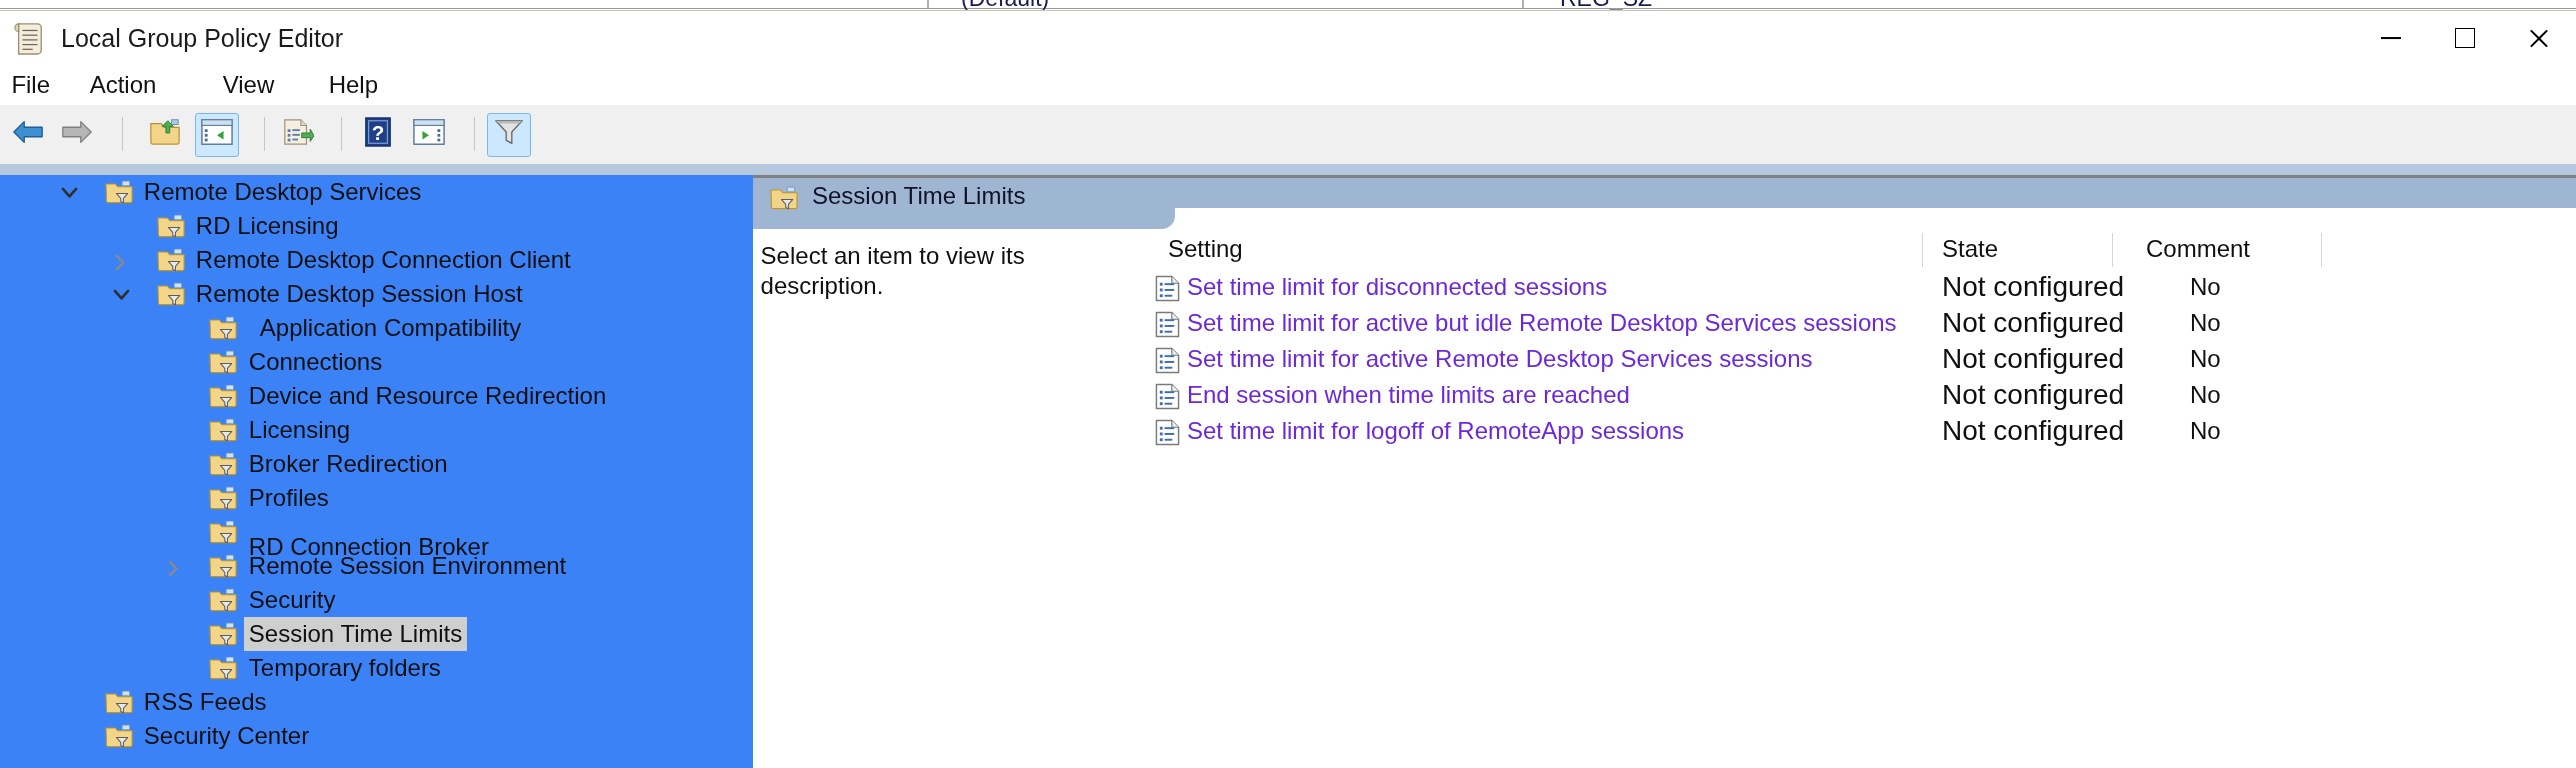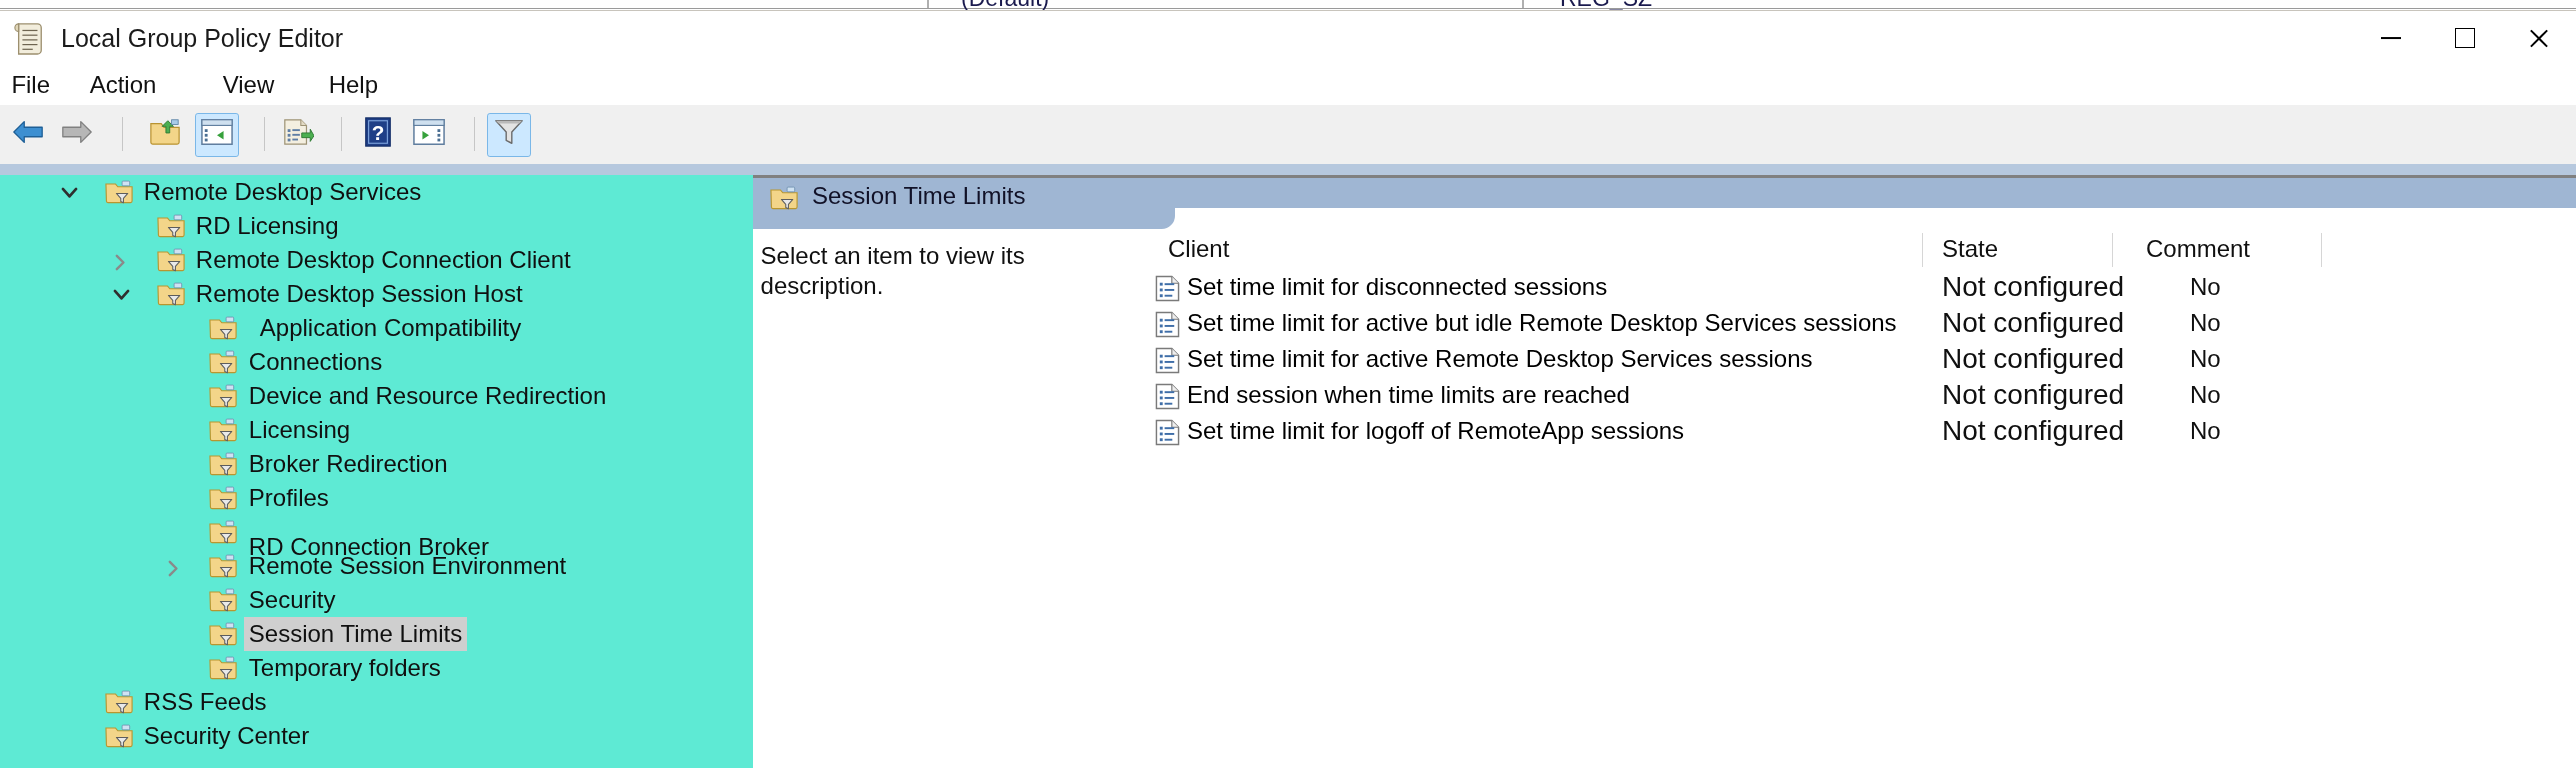--- a/index.html
+++ b/index.html
@@ -170,21 +170,21 @@
     left: 0; top: 0;
     width: 2576px; height: 11.4px;
     background: #b6c8de;
   }
 
   
   .tree-pane {
     position: absolute;
     left: 0; top: 11.4px;
     width: 809px; height: 594px;
-    background: #5eead4;
+    background: #3b82f6;
     border-right: 1.9px solid #8a8a8a;
     box-sizing: border-box;
     overflow: hidden;
   }
   .tree-list {
     position: absolute;
     left: 0; top: 0;
     width: 712px;
   }
   .tree-row {
@@ -339,21 +339,21 @@
     position: absolute;
     left: 3.8px; top: 5.7px;
     width: 25px; height: 27px;
   }
   .lv-setting-text {
     position: absolute;
     left: 36px; top: 0;
     height: 36px;
     line-height: 36px;
     font-size: 24px;
-    color: #000000;
+    color: #6d28d9;
     white-space: nowrap;
   }
   .lv-state {
     position: absolute;
     top: 0;
     height: 36px;
     line-height: 36px;
     font-size: 28px;
     color: #101010;
     white-space: nowrap;
@@ -709,21 +709,21 @@
         </svg>
       </div>
       <div class="rp-tab-title">Session Time Limits</div>
 
       <div class="desc-pane">
         <div class="desc-text">Select an item to view its description.</div>
       </div>
 
       <div class="list-view">
         <div class="lv-header">
-          <div class="lv-col-title" style="left:17px">Client</div>
+          <div class="lv-col-title" style="left:17px">Setting</div>
           <div class="lv-col-sep" style="left:771px"></div>
           <div class="lv-col-title" style="left:791px">State</div>
           <div class="lv-col-sep" style="left:961px"></div>
           <div class="lv-col-title" style="left:995px">Comment</div>
           <div class="lv-col-sep" style="left:1170px"></div>
         </div>
         <div class="lv-rows" id="lv-rows">
             <div class="lv-row">
               <div class="lv-setting-icon"><svg width="25" height="27" viewBox="0 0 26 28">
                   <path d="M1.5 1.5 h16 l7 7 v18 h-23 z" fill="#ffffff" stroke="#7a7a7a" stroke-width="1.5"></path>

